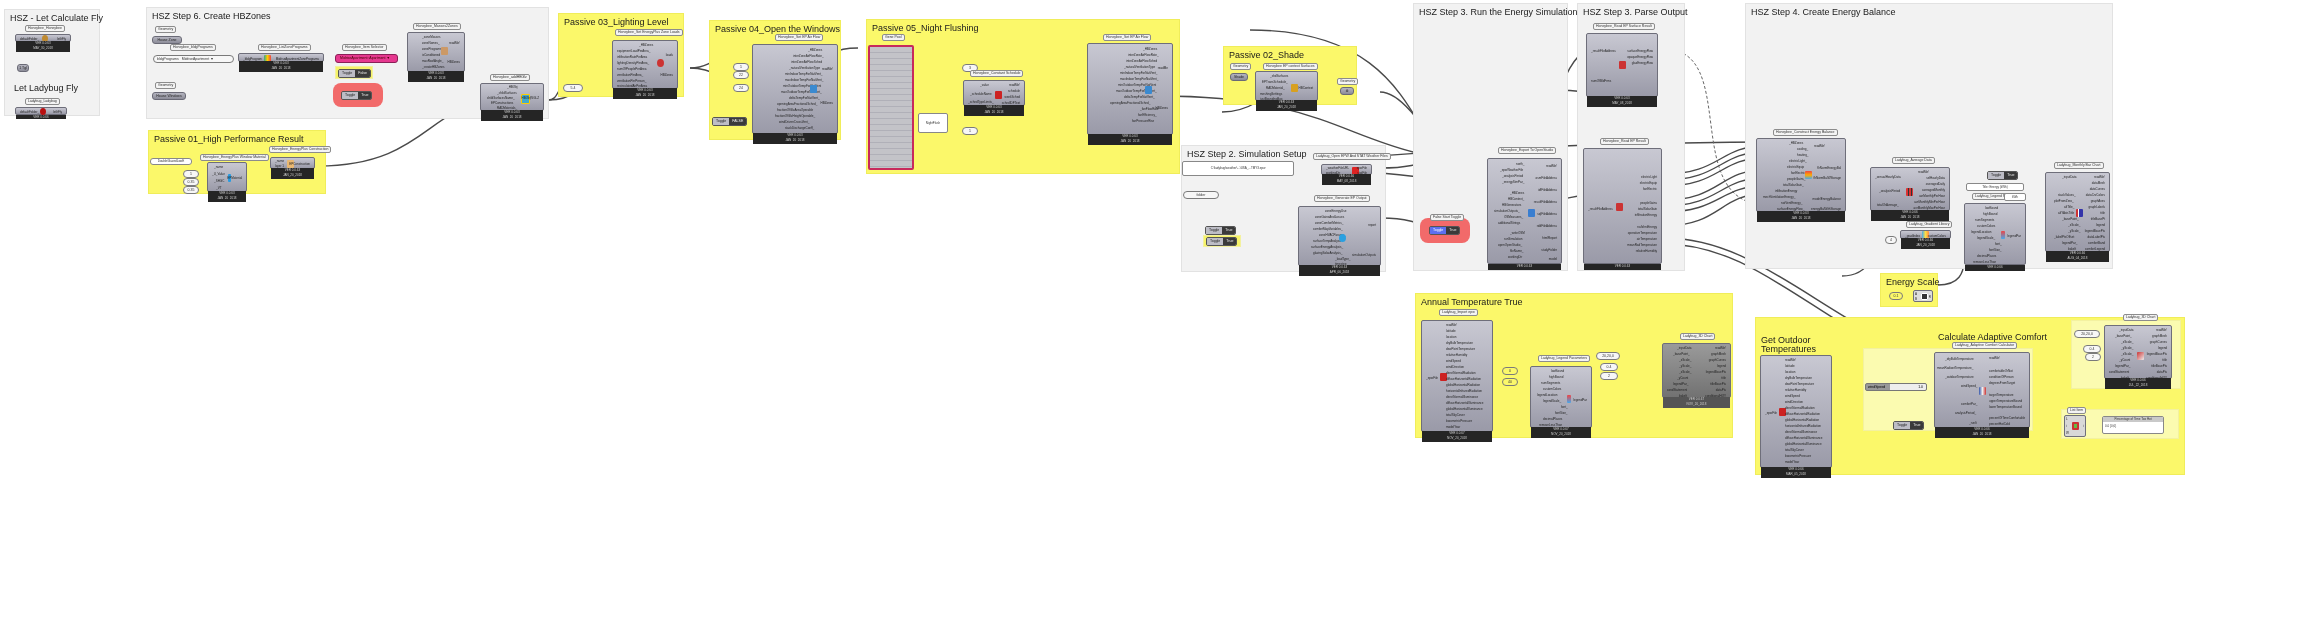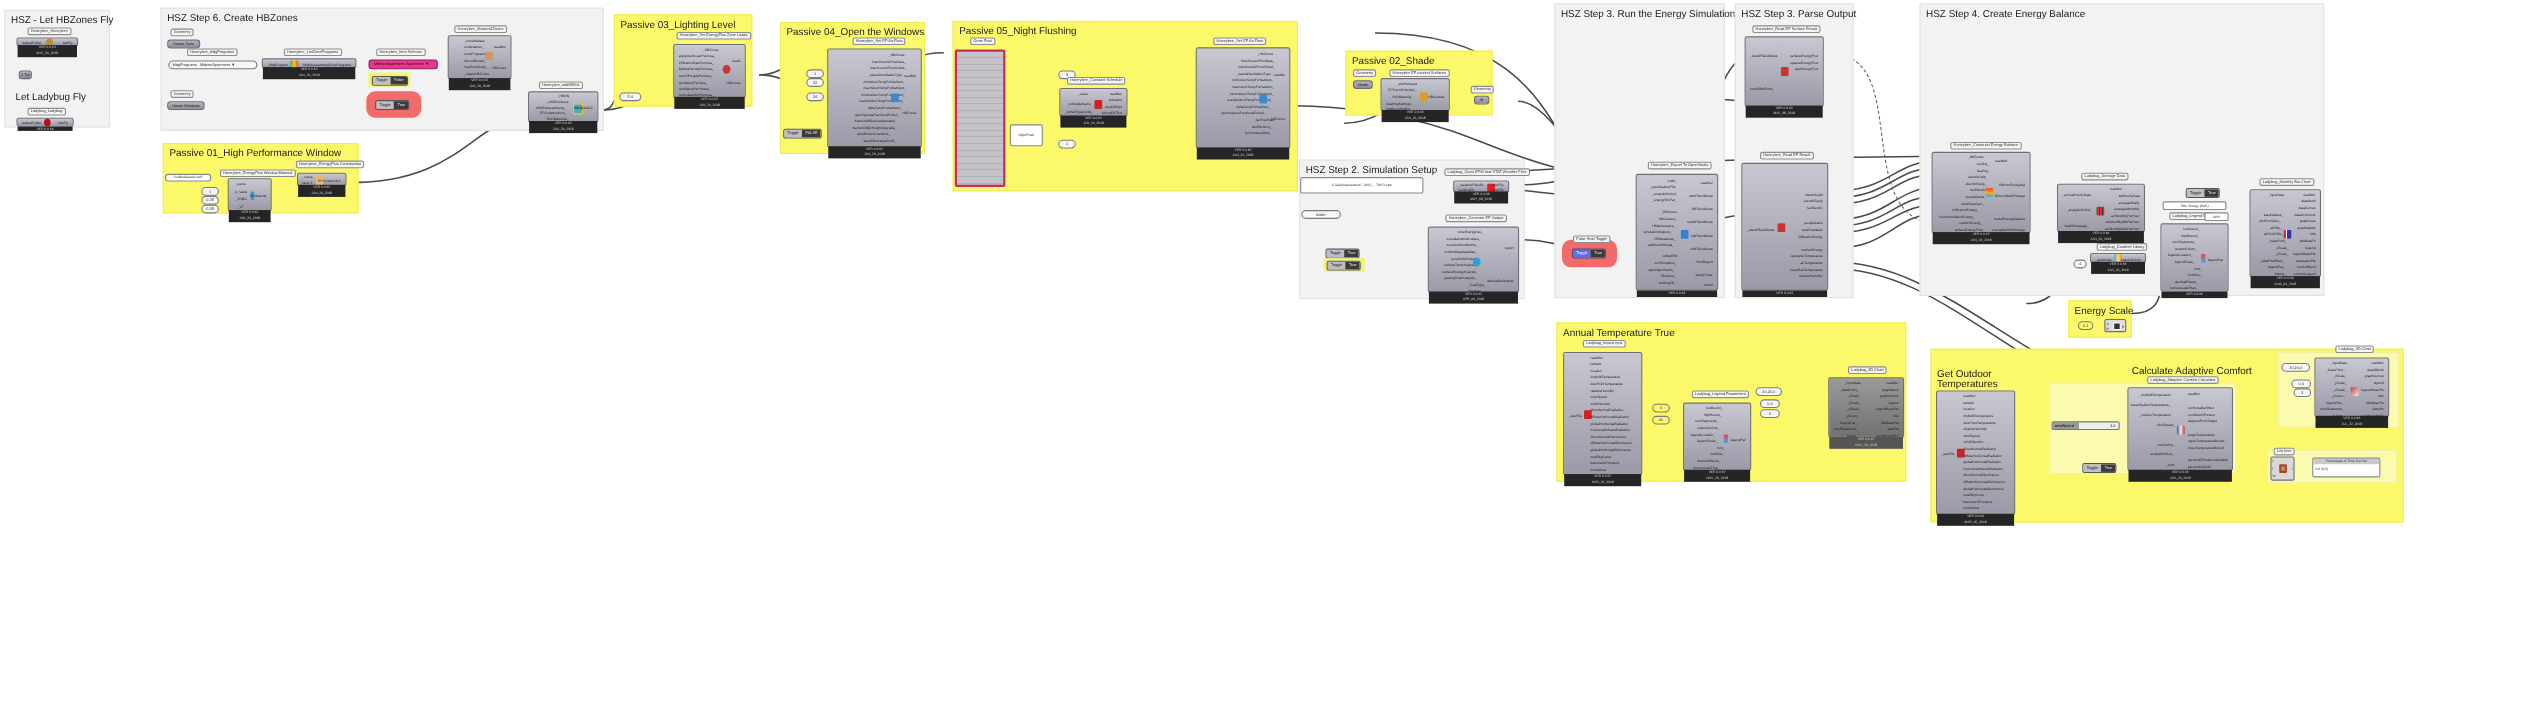--- a/index.html
+++ b/index.html
@@ -91,21 +91,21 @@
   </g>
   <g fill="none" stroke="#666" stroke-width="1" stroke-dasharray="3,2">
     <path d="M1664,49 C1740,49 1680,200 1764,205"></path>
     <path d="M1852,174 C1860,174 1860,174 1872,174"></path>
     <path d="M1945,188 C1960,188 1960,188 1968,188"></path>
     <path d="M2006,176 C2020,176 2030,176 2044,176"></path>
   </g>
 </svg>
 
 <div class="group grey" style="left:4px;top:9px;width:96px;height:107px;">
-  <div class="gtitle">HSZ - Let HBZones Fly</div>
+  <div class="gtitle">HSZ - Let Calculate Fly</div>
   <div class="tag" style="left:20px;top:15px;">Honeybee_Honeybee</div>
   <div class="node" style="left:10px;top:24px;width:56px;height:8px;">
     <span class="in" style="top:2px;">defaultFolder_</span>
     <span class="ico" style="left:26px;top:0;background:#c08a30;border-radius:50%;width:6px;height:7px;"></span>
     <span class="out" style="top:2px;">letItFly</span>
     <div class="ver"><span>VER 0.0.63</span><br><span>MAY_30_2018</span></div>
   </div>
   <div class="param" style="left:12px;top:54px;width:10px;">1 Tgl</div>
   <div class="gtitle" style="left:9px;top:73px;">Let Ladybug Fly</div>
   <div class="tag" style="left:20px;top:88px;">Ladybug_Ladybug</div>
@@ -166,21 +166,21 @@
   <span class="in" style="top:7px;left:16px;">_childSurfaces</span>
   <span class="in" style="top:12px;left:6px;">childSurfacesName_</span>
   <span class="in" style="top:17px;left:10px;">EPConstructions_</span>
   <span class="in" style="top:22px;left:16px;">RADMaterials_</span>
   <span class="ico" style="left:40px;top:10px;background:#4ac;border:1px solid #fc0;"></span>
   <span class="out" style="top:12px;">HBObjWGLZ</span>
   <div class="ver"><span>VER 0.0.63</span><br><span>JAN_20_2018</span></div>
 </div>
 
 <div class="group yellow" style="left:148px;top:130px;width:178px;height:64px;">
-  <div class="gtitle">Passive 01_High Performance Window</div>
+  <div class="gtitle">Passive 01_High Performance Result</div>
 </div>
 <div class="panel" style="left:150px;top:158px;width:40px;height:5px;line-height:5px;border-radius:3px;">DoubleGlazedLowE</div>
 <div class="pill" style="left:183px;top:170px;width:14px;">1</div>
 <div class="pill" style="left:183px;top:178px;width:14px;">0.35</div>
 <div class="pill" style="left:183px;top:186px;width:14px;">0.35</div>
 <div class="tag" style="left:200px;top:154px;">Honeybee_EnergyPlus Window Material</div>
 <div class="node" style="left:207px;top:162px;width:40px;height:30px;">
   <span class="in" style="top:2px;left:6px;">_name</span>
   <span class="in" style="top:9px;left:4px;">_U_Value</span>
   <span class="in" style="top:16px;left:6px;">_SHGC</span>

